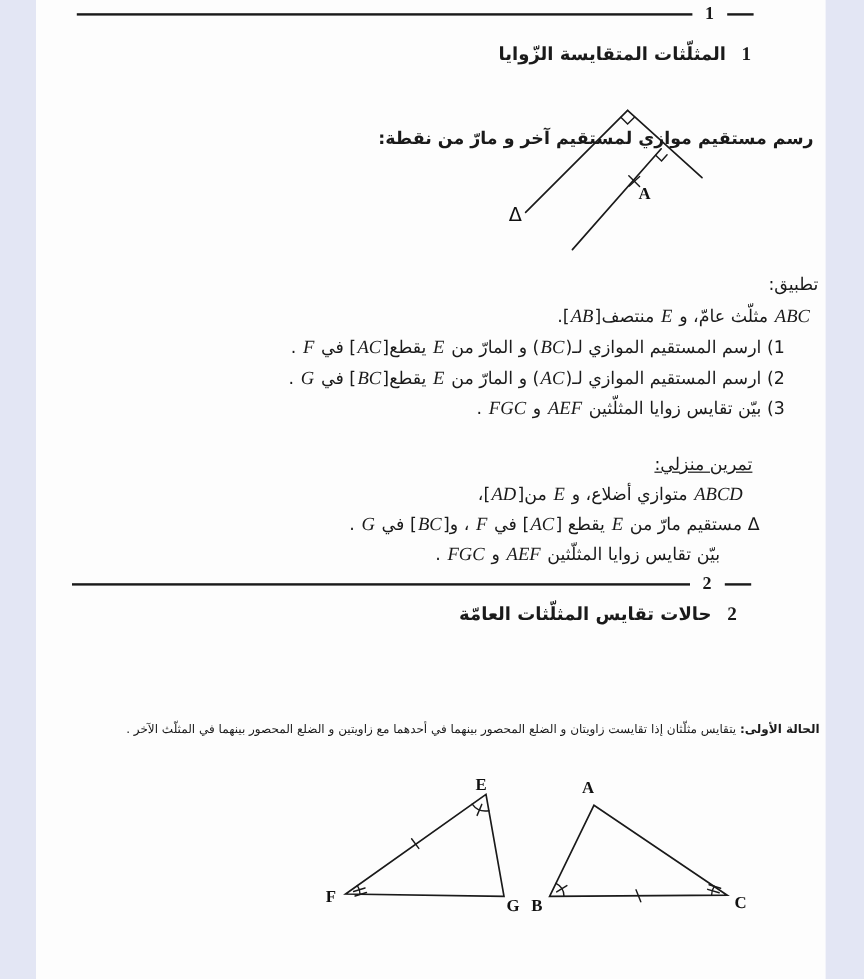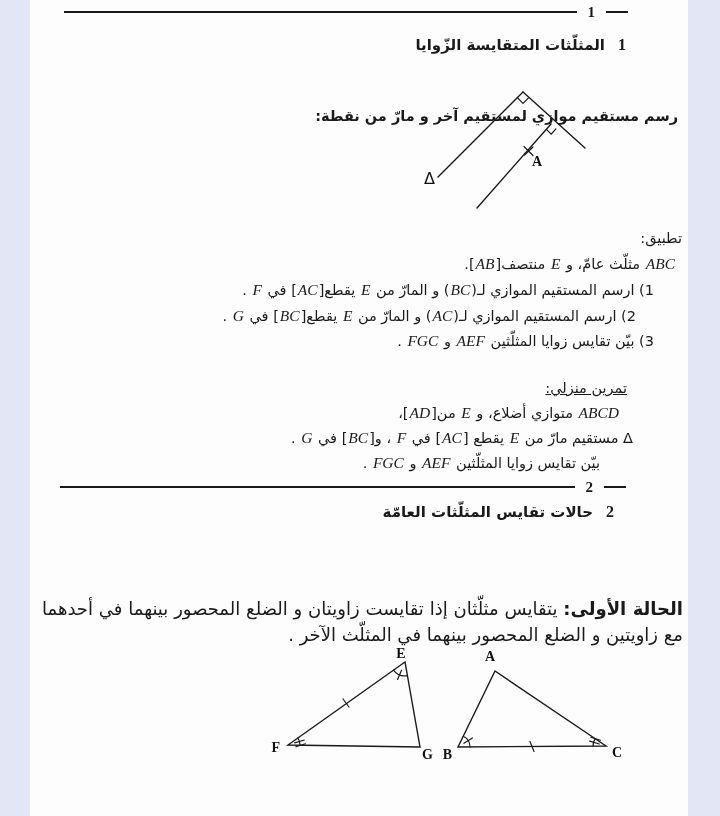--- a/index.html
+++ b/index.html
@@ -9,21 +9,21 @@
     font-family:"DejaVu Sans",sans-serif;color:#1a1a1a;
   }
   .paper{position:absolute;left:30px;top:0;width:658px;height:816px;background:#fdfdfd;}
   .divider{position:absolute;display:flex;align-items:center;gap:9px;height:16px;}
   .rule{height:2px;background:#1a1a1a;flex:1;}
   .rule-end{height:2px;background:#1a1a1a;width:22px;}
   .dnum{font-family:"Liberation Serif",serif;font-weight:bold;font-size:15px;line-height:1;padding:0 2px;}
   .sec-title{position:absolute;direction:rtl;display:flex;align-items:baseline;gap:13px;font-weight:bold;font-size:15px;white-space:nowrap;}
   .snum{font-family:"Liberation Serif",serif;font-size:16px;font-weight:bold;}
   .line{position:absolute;direction:rtl;font-size:14.5px;line-height:20px;white-space:nowrap;}
-  .para{position:absolute;direction:rtl;font-size:18px;line-height:26px;text-align:justify;}
+  .para{position:absolute;direction:rtl;font-size:10px;line-height:26px;text-align:justify;}
   .lbl{font-weight:bold;margin-top:37px;}
   .uline{text-decoration:underline;margin-left:16px;}
   .m{font-family:"Liberation Serif",serif;font-style:italic;font-size:15.5px;padding:0 1px;}
   svg{position:absolute;overflow:visible;}
   svg .stroke{stroke:#1a1a1a;stroke-width:1.4;fill:none;stroke-linecap:round;}
   svg .thin{stroke:#1a1a1a;stroke-width:1.2;fill:none;stroke-linecap:round;}
   svg text{fill:#111;font-family:"Liberation Serif",serif;font-weight:bold;font-size:14px;}
   svg text.gk{font-family:"DejaVu Sans",sans-serif;font-weight:normal;font-size:16px;}
 </style>
 </head>
@@ -52,21 +52,21 @@
     <path class="thin" d="M166.4,44.3 L171.3,49.2 L175.9,43.9"></path>
     <line class="thin" x1="144" y1="61.5" x2="153" y2="70.5"></line>
     <line class="thin" x1="153" y1="62" x2="144.5" y2="70"></line>
     <text class="gk" x="44" y="99">Δ</text>
     <text x="152" y="81">A</text>
   </svg>
 
   <div class="line" style="top:228px;right:6px">تطبيق:</div>
   <div class="line" style="top:254px;right:12px"><span class="m">ABC</span> مثلّث عامّ، و <span class="m">E</span> منتصف[<span class="m">AB</span>].</div>
   <div class="line" style="top:280px;right:34px">1) ارسم المستقيم الموازي لـ(<span class="m">BC</span>) و المارّ من <span class="m">E</span> يقطع[<span class="m">AC</span>] في <span class="m">F</span> .</div>
-  <div class="line" style="top:306px;right:52px">2) ارسم المستقيم الموازي لـ(<span class="m">AC</span>) و المارّ من <span class="m">E</span> يقطع[<span class="m">BC</span>] في <span class="m">G</span> .</div>
+  <div class="line" style="top:306px;right:34px">2) ارسم المستقيم الموازي لـ(<span class="m">AC</span>) و المارّ من <span class="m">E</span> يقطع[<span class="m">BC</span>] في <span class="m">G</span> .</div>
   <div class="line" style="top:331px;right:34px">3) بيّن تقايس زوايا المثلّثين <span class="m">AEF</span> و <span class="m">FGC</span> .</div>
 
   <div class="line uline" style="top:378px;right:61px">تمرين منزلي:</div>
   <div class="line" style="top:403px;right:68px"><span class="m">ABCD</span> متوازي أضلاع، و <span class="m">E</span> من[<span class="m">AD</span>]،</div>
   <div class="line" style="top:428px;right:55px">Δ مستقيم مارّ من <span class="m">E</span> يقطع [<span class="m">AC</span>] في <span class="m">F</span> ، و[<span class="m">BC</span>] في <span class="m">G</span> .</div>
   <div class="line" style="top:453px;right:88px">بيّن تقايس زوايا المثلّثين <span class="m">AEF</span> و <span class="m">FGC</span> .</div>
 
   <div class="divider" style="left:30px;right:62px;top:479px">
     <div class="rule"></div>
     <div class="dnum">2</div>

